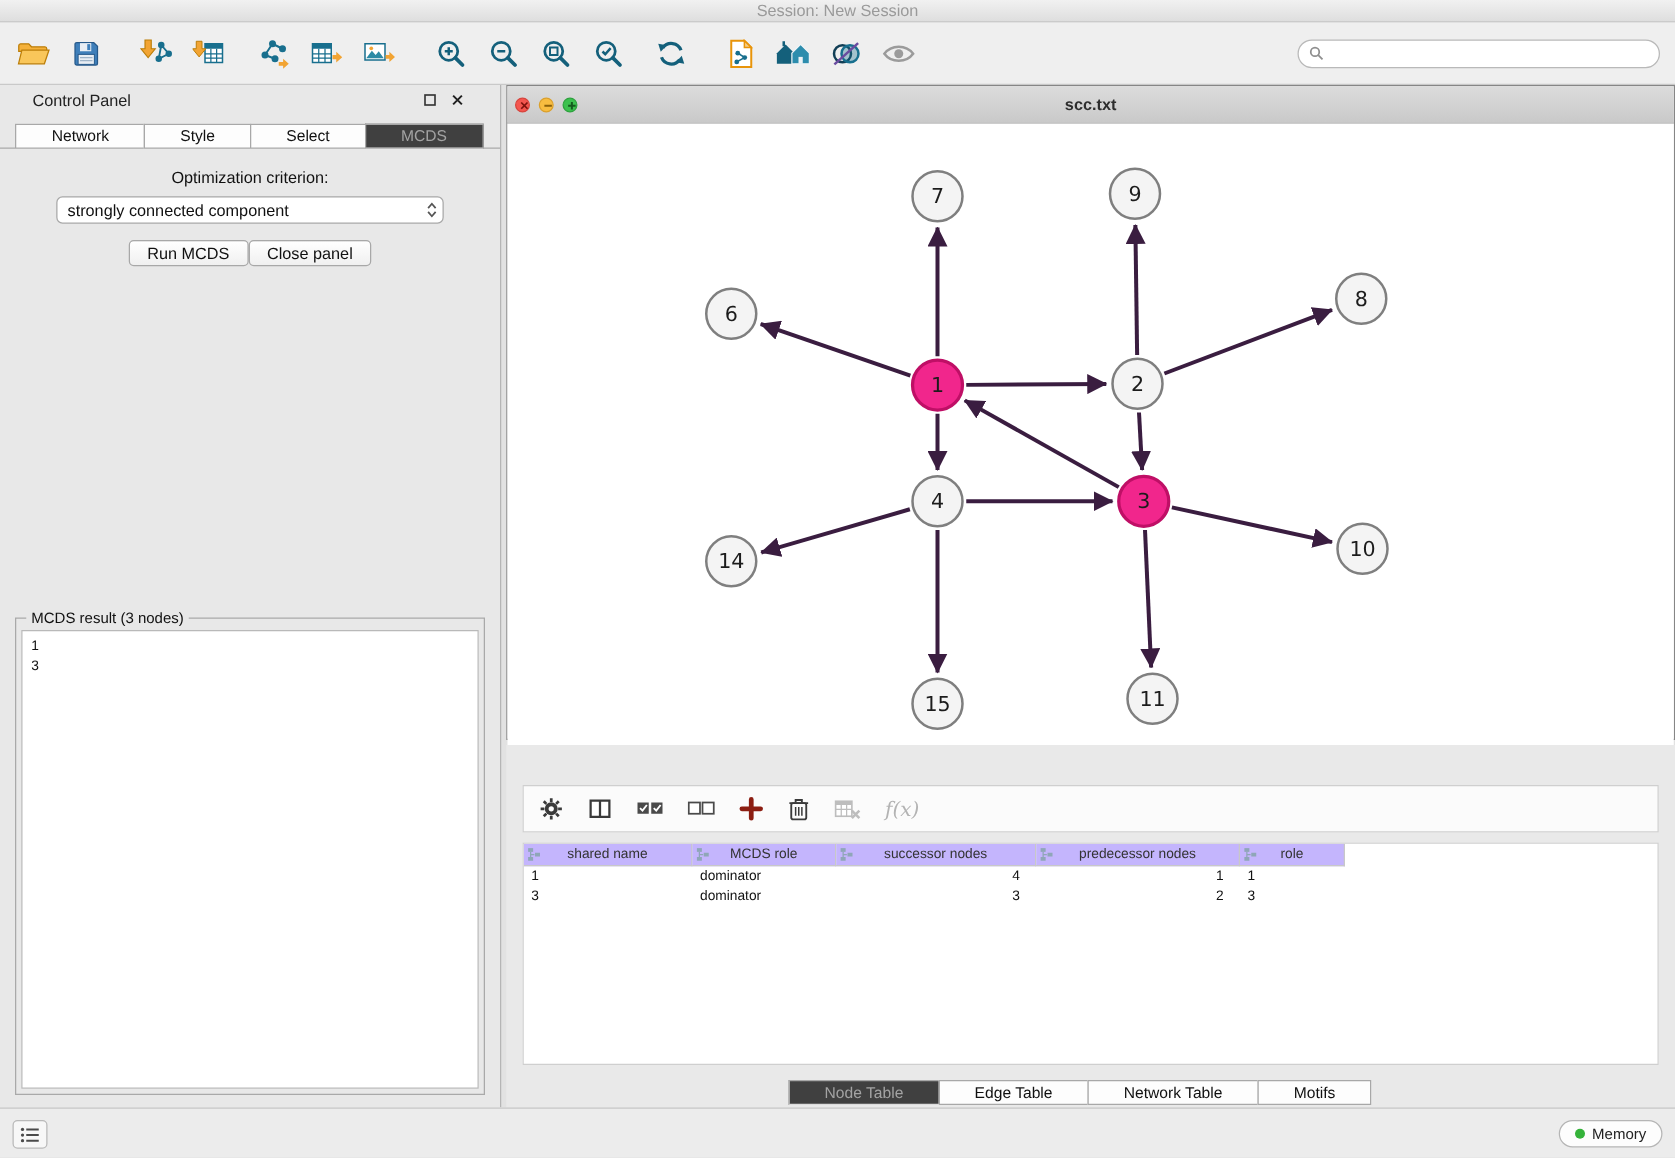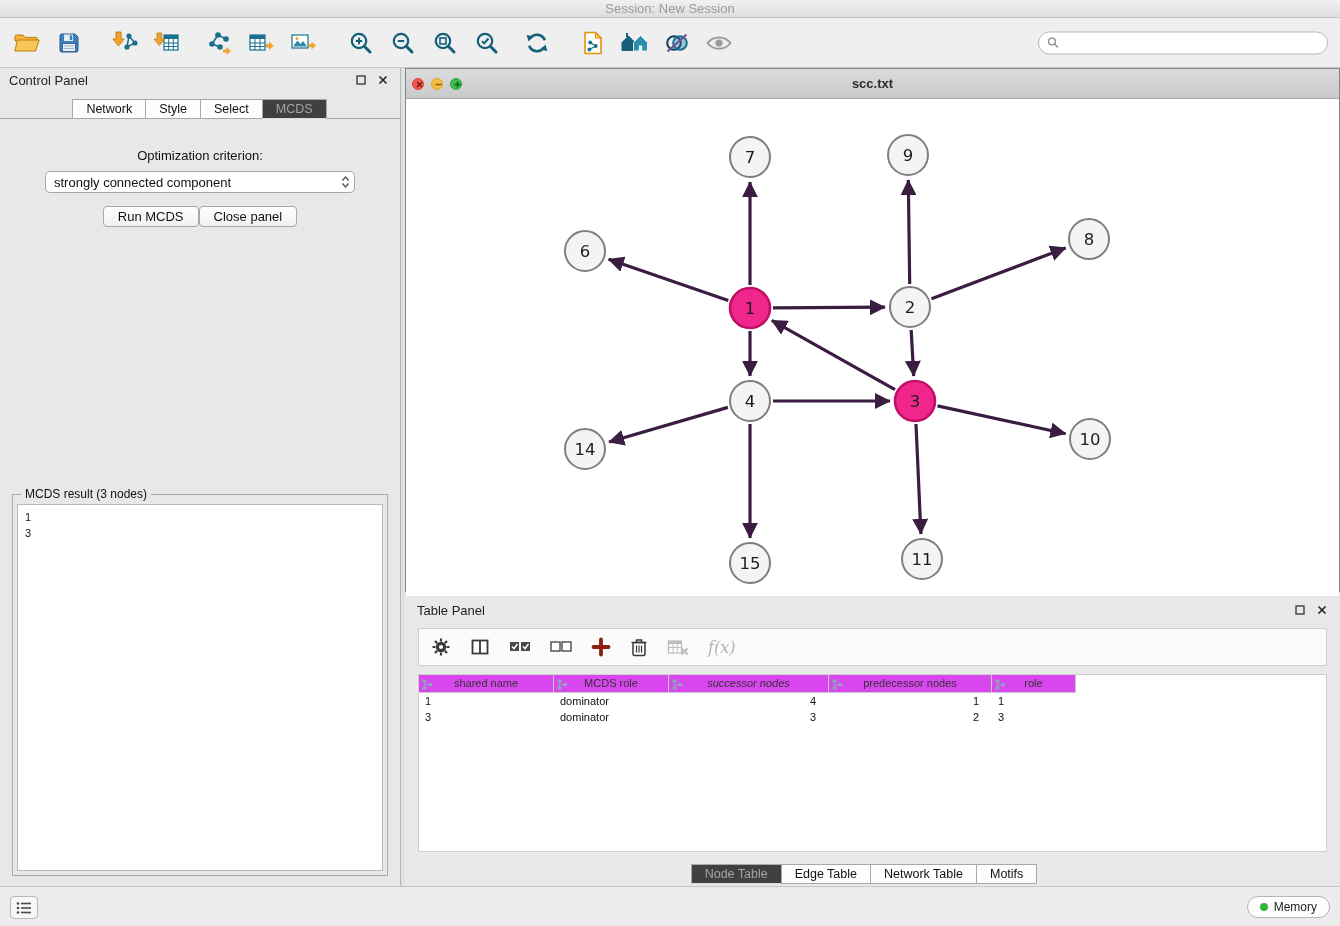--- a/index.html
+++ b/index.html
@@ -16,28 +16,28 @@
     border-bottom:1px solid #c9c9c9;display:flex;align-items:center;padding-left:6px}
   .tbtn{width:42px;height:42px;border:none;background:transparent;display:flex;
     align-items:center;justify-content:center;cursor:default}
   .g2{margin-left:14px}.g3{margin-left:10px}.g4{margin-left:16px}.g5{margin-left:8px}.g6{margin-left:14px}
   .searchbox{position:absolute;right:12px;top:50%;transform:translateY(-50%);width:290px;height:23px;
     background:#fff;border:1px solid #b9b9b9;border-radius:12px;display:flex;align-items:center;padding:0 8px}
   .searchbox input{border:none;outline:none;flex:1;font-size:12px;margin-left:5px;background:transparent;font-family:"Liberation Sans",sans-serif}
 
   
   .control-panel{position:absolute;left:0;top:68px;width:401px;height:818px;background:#e8e8e8;border-right:1px solid #b5b5b5}
-  .panel-head{height:24px;display:flex;align-items:center;padding:0 9px;font-size:13px;color:#222}
+  .panel-head{height:24px;display:flex;align-items:center;padding:0 26px;font-size:13px;color:#222}
   .panel-head .spacer{flex:1}
   .mini-ic{width:16px;height:16px;display:flex;align-items:center;justify-content:center;border:none;background:transparent;margin-left:6px;cursor:default}
   .tabsrow{display:flex;justify-content:center;border-bottom:1px solid #a9a9a9;height:21px;margin-top:6px}
-  .tab{height:20px;line-height:19px;padding:0 13px;font-size:12.5px;background:#fdfdfd;
+  .tab{height:20px;line-height:19px;padding:0 28px;font-size:12.5px;background:#fdfdfd;
     border:1px solid #a8a8a8;margin-left:-1px;color:#111;position:relative;top:1px;cursor:default}
   .tab.active{background:#404040;color:#a3a3a3;border-bottom-color:#dcdcdc}
-  .opt-label{margin-top:29px;text-align:center;font-size:13px;color:#111}
+  .opt-label{margin-top:15px;text-align:center;font-size:13px;color:#111}
   .combo{margin:8px auto 0;width:310px;height:22px;background:#fff;border:1px solid #a8a8a8;border-radius:5px;
     display:flex;align-items:center;padding:0 4px 0 8px;font-size:13px;color:#111}
   .combo .val{flex:1;white-space:nowrap;overflow:hidden}
   .btnrow{display:flex;justify-content:center;margin-top:13px}
   .pushbtn{height:21px;padding:0 14px;font-size:13px;background:linear-gradient(#ffffff,#f0f0f0);
     border:1px solid #a8a8a8;border-radius:4px;color:#111;cursor:default;font-family:"Liberation Sans",sans-serif}
   .result-group{position:absolute;left:12px;right:12px;top:426px;height:382px;border:1px solid #a9a9a9}
   .result-group .legend{position:absolute;top:-8px;left:8px;background:#e8e8e8;padding:0 4px;font-size:12px;color:#111}
   .result-inner{position:absolute;left:4px;right:4px;top:9px;bottom:4px;background:#fff;border:1px solid #b9b9b9;
     font-size:11px;line-height:16px;color:#111;padding:4px 7px;overflow:hidden}
@@ -56,21 +56,21 @@
 
   
   .table-panel{position:absolute;left:405px;top:596px;width:935px;height:290px;background:#e9e9e9}
   .tp-toolbar{position:absolute;left:13px;right:13px;top:32px;height:38px;background:#fbfbfb;
     border:1px solid #cfcfcf;display:flex;align-items:center;gap:19px;padding-left:12px}
   .tico{border:none;background:transparent;display:flex;align-items:center;justify-content:center;cursor:default}
   .fx{font-family:"DejaVu Serif",serif;font-style:italic;font-size:16px;color:#b3b3b3}
   .tablebox{position:absolute;left:13px;right:13px;top:78px;height:178px;background:#fff;border:1px solid #cfcfcf;overflow:hidden}
   .thead{display:flex;width:max-content}
   .th{position:relative;height:18px;line-height:17px;font-size:11px;color:#333;text-align:center;
-    background:#d946ef;border-right:1px solid #c8c8c8;border-bottom:1px solid #c8c8c8;cursor:default}
+    background:#c4b5fd;border-right:1px solid #c8c8c8;border-bottom:1px solid #c8c8c8;cursor:default}
   .th .th-icon{position:absolute;left:3px;top:3px}
   .trow{display:flex;width:max-content}
   .td{height:16px;line-height:16px;font-size:11px;color:#111;padding:0 13px 0 6px;white-space:nowrap;overflow:hidden}
   .tp-tabs{position:absolute;left:0;right:16px;bottom:3px;display:flex;justify-content:center}
 
   
   .statusbar{position:absolute;left:0;top:886px;width:1340px;height:44px;background:#ececec;border-top:1px solid #c6c6c6}
   .status-left{position:absolute;left:10px;top:9px;width:28px;height:23px;background:#f7f7f7;border:1px solid #b9b9b9;
     border-radius:4px;display:flex;align-items:center;justify-content:center;cursor:default}
   .memory{position:absolute;right:10px;top:9px;height:22px;border-radius:11px;border:1px solid #b5b5b5;
@@ -361,34 +361,20 @@
           <g>
             <circle cx="516" cy="460" r="20" fill="#f4f4f4" stroke="#7f7f7f" stroke-width="2"></circle>
             <text x="516" y="460" dy="0.35em" text-anchor="middle" font-size="16.5" font-family="DejaVu Sans, sans-serif" fill="#1c1c1c">11</text>
           </g>
         </g>
     </svg>
   </div>
 </div>
 
 <div class="table-panel">
-  <div class="panel-head" style="padding:4px 10px 0 12px">
-    <span>Table Panel</span>
-    <span class="spacer"></span>
-    <button class="mini-ic">
-      <svg width="10" height="10" viewBox="0 0 10 10">
-          <rect x="1" y="1" width="8" height="8" fill="none" stroke="#333" stroke-width="1.3"></rect>
-        </svg>
-    </button>
-    <button class="mini-ic">
-      <svg width="10" height="10" viewBox="0 0 10 10">
-          <path d="M1.5 1.5 L8.5 8.5 M8.5 1.5 L1.5 8.5" stroke="#222" stroke-width="1.6"></path>
-        </svg>
-    </button>
-  </div>
 
   <div class="tp-toolbar">
     <button class="tico">
       <svg width="20" height="20" viewBox="0 0 20 20">
         <path d="M10 1.5v3M10 15.5v3M1.5 10h3M15.5 10h3M4 4l2.1 2.1M16 16l-2.1-2.1M16 4l-2.1 2.1M4 16l2.1-2.1" stroke="#3a3a3a" stroke-width="2.2"></path>
         <circle cx="10" cy="10" r="5.2" fill="#3a3a3a"></circle>
           <circle cx="10" cy="10" r="2.1" fill="#fbfbfb"></circle>
       </svg>
     </button>
     <button class="tico">
@@ -444,21 +430,21 @@
               <rect x="6" y="4.2" width="4" height="3" fill="#8fa6b8"></rect>
               <rect x="0.5" y="7.6" width="4" height="3" fill="#8fa6b8"></rect>
               <path d="M2.5 3.5v5.5M2.5 5.7h3" stroke="#8fa6b8" fill="none" stroke-width="1"></path>
             </svg></span><span class="th-label">shared name</span></div>
         <div class="th" style="width: 115px;"><span class="th-icon"><svg width="11" height="11" viewBox="0 0 11 11">
               <rect x="0.5" y="0.5" width="4" height="3" fill="#8fa6b8"></rect>
               <rect x="6" y="4.2" width="4" height="3" fill="#8fa6b8"></rect>
               <rect x="0.5" y="7.6" width="4" height="3" fill="#8fa6b8"></rect>
               <path d="M2.5 3.5v5.5M2.5 5.7h3" stroke="#8fa6b8" fill="none" stroke-width="1"></path>
             </svg></span><span class="th-label">MCDS role</span></div>
-        <div class="th" style="width: 160px; font-style: italic;"><span class="th-icon"><svg width="11" height="11" viewBox="0 0 11 11">
+        <div class="th" style="width: 160px;"><span class="th-icon"><svg width="11" height="11" viewBox="0 0 11 11">
               <rect x="0.5" y="0.5" width="4" height="3" fill="#8fa6b8"></rect>
               <rect x="6" y="4.2" width="4" height="3" fill="#8fa6b8"></rect>
               <rect x="0.5" y="7.6" width="4" height="3" fill="#8fa6b8"></rect>
               <path d="M2.5 3.5v5.5M2.5 5.7h3" stroke="#8fa6b8" fill="none" stroke-width="1"></path>
             </svg></span><span class="th-label">successor nodes</span></div>
         <div class="th" style="width: 163px;"><span class="th-icon"><svg width="11" height="11" viewBox="0 0 11 11">
               <rect x="0.5" y="0.5" width="4" height="3" fill="#8fa6b8"></rect>
               <rect x="6" y="4.2" width="4" height="3" fill="#8fa6b8"></rect>
               <rect x="0.5" y="7.6" width="4" height="3" fill="#8fa6b8"></rect>
               <path d="M2.5 3.5v5.5M2.5 5.7h3" stroke="#8fa6b8" fill="none" stroke-width="1"></path>

